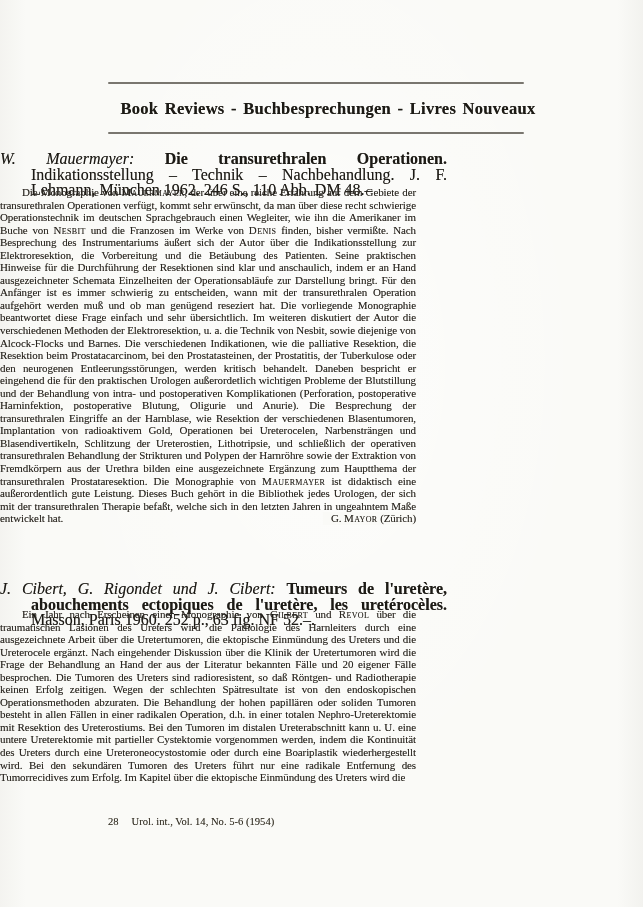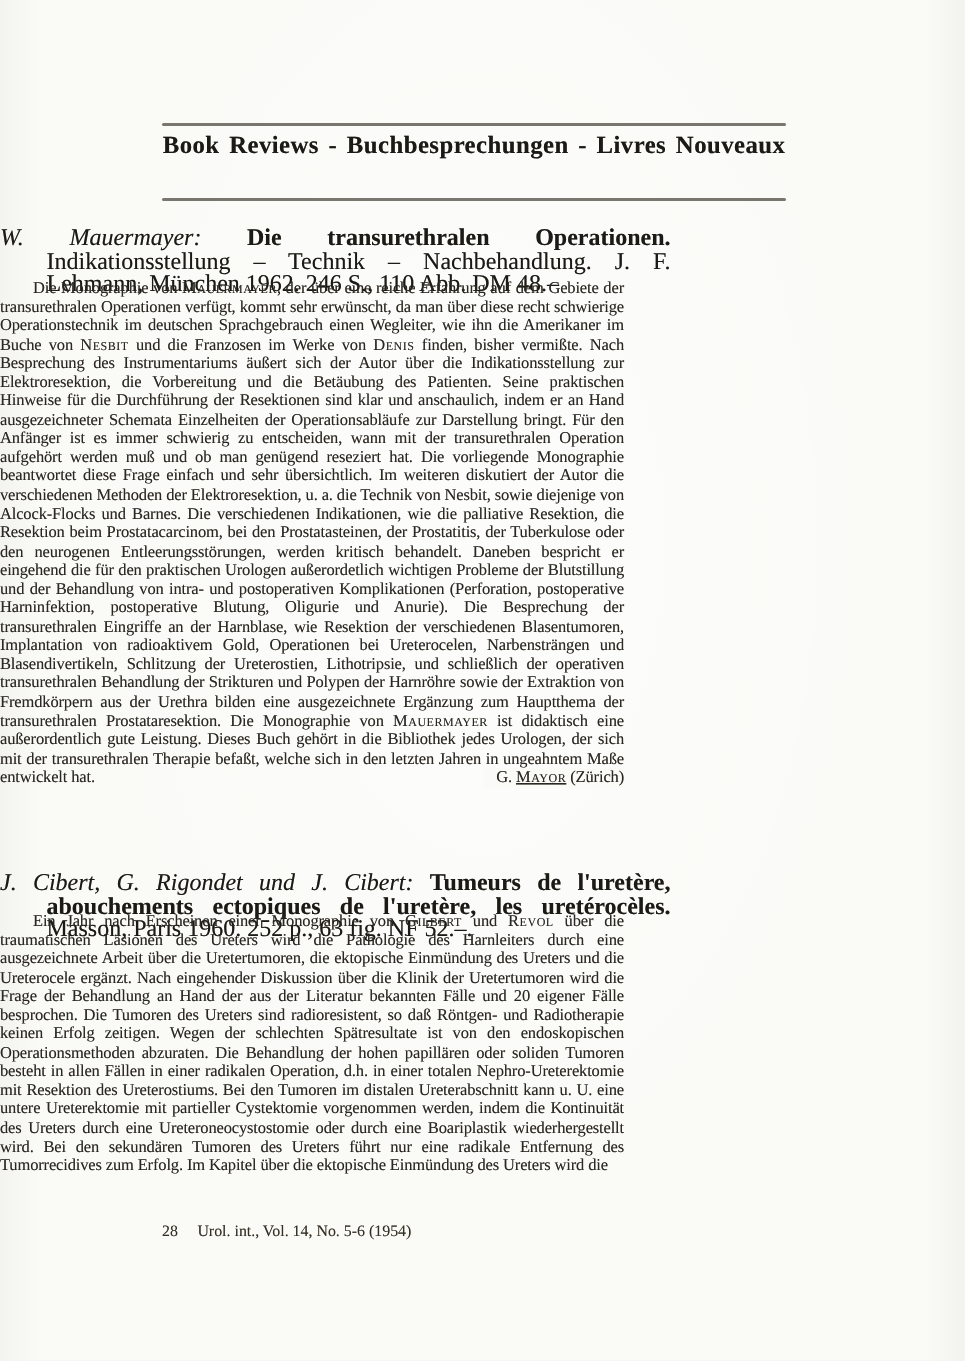--- a/index.html
+++ b/index.html
@@ -21,21 +21,21 @@
     overflow:hidden;
   }
   .rule{
     position:absolute;left:108px;width:416px;height:2px;
     background:var(--rule);opacity:.75;border-radius:1px;
   }
   .rule-top{top:82px;}
   .rule-bottom{top:132px;}
   .title{
     position:absolute;top:86px;left:98px;width:436px;
-    margin:0;text-align:center;
+    margin:12px;text-align:center;
     font-size:16.5px;line-height:21px;font-weight:bold;
     color:var(--ink-dark);
     letter-spacing:.3px;word-spacing:2px;
     text-shadow:0 0 .3px rgba(30,26,20,.6);
   }
   .title .tline{display:block;}
   .ref{
     margin:0;position:absolute;left:0;width:416px;
     font-size:16px;line-height:15.6px;
     text-align:justify;
@@ -55,21 +55,21 @@
   .body-1{top:186px;}
   .body-2{top:608px;}
   .run.i{font-style:italic;}
   .run.b{font-weight:bold;}
   .run.sc{font-variant:small-caps;letter-spacing:.35px;}
   .signature{
     position:absolute;right:0;bottom:0;
     white-space:nowrap;text-indent:0;
     background:var(--bg);padding-left:8px;
   }
-  .signature .sc{font-variant:small-caps;letter-spacing:.35px;text-decoration:underline;}
+  .signature .sc{font-variant:small-caps;letter-spacing:.35px;}
   .footer{
     position:absolute;top:815px;left:108px;width:416px;
     font-size:10.6px;line-height:13px;
     color:#353025;
     text-shadow:0 0 .25px rgba(43,39,33,.4);
   }
   .footer .page-num{display:inline-block;margin-right:13px;}
 </style>
 </head>
 <body>

